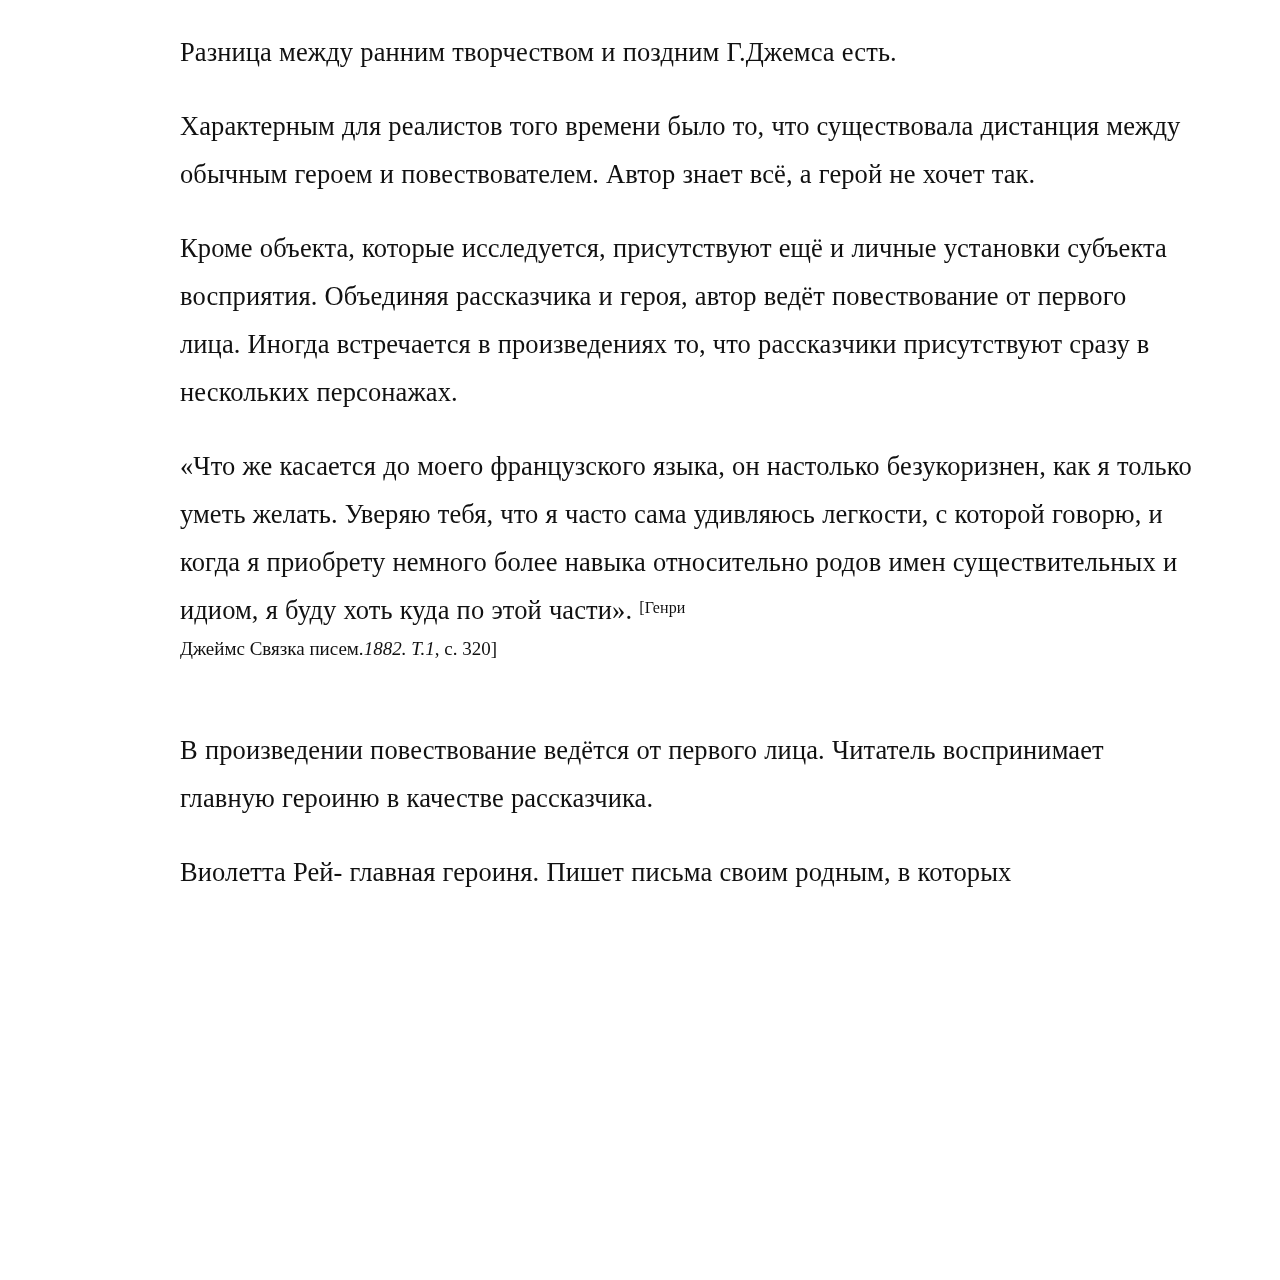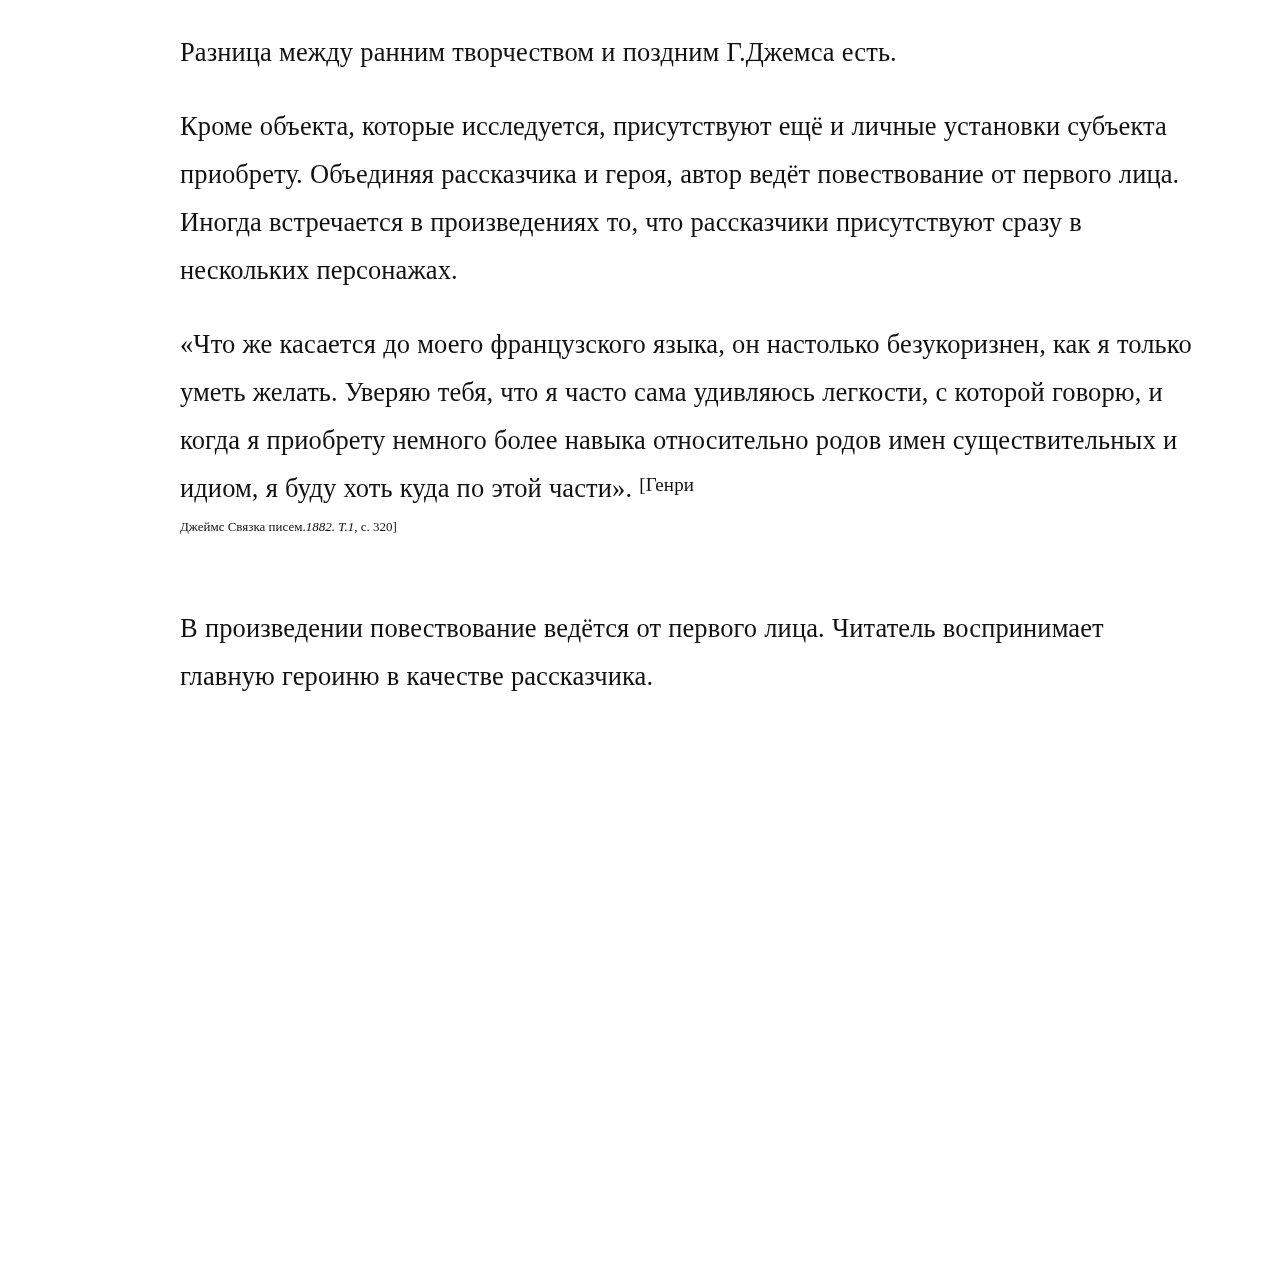--- a/index.html
+++ b/index.html
@@ -47,30 +47,30 @@
     margin-bottom: 0;
   }
 
   
   p.para.quote {
     margin-bottom: 0;
   }
 
   
   .ref-open {
-    font-size: 19px;
+    font-size: 16px;
     line-height: 1;
     vertical-align: 6px;
     white-space: nowrap;
   }
 
   
   p.citation {
     margin: 0 0 0 0;
-    font-size: 13px;
+    font-size: 19px;
     line-height: 30px;
     color: #111111;
   }
 
   p.citation .ital {
     font-style: italic;
   }
 
   
   .spacer {
@@ -78,28 +78,30 @@
   }
 </style>
 </head>
 <body>
 
 <div id="page">
   <div id="doc-body">
 
     <p class="para">Разница между ранним творчеством и поздним Г.Джемса есть.</p>
 
+    <p class="para">Характерным для реалистов того времени было то, что существовала дистанция между обычным героем и повествователем. Автор знает всё, а герой не хочет так.</p>
 
-    <p class="para">Кроме объекта, которые исследуется, присутствуют ещё и личные установки субъекта приобрету. Объединяя рассказчика и героя, автор ведёт повествование от первого лица. Иногда встречается в произведениях то, что рассказчики  присутствуют сразу в нескольких персонажах.</p>
+    <p class="para">Кроме объекта, которые исследуется, присутствуют ещё и личные установки субъекта восприятия. Объединяя рассказчика и героя, автор ведёт повествование от первого лица. Иногда встречается в произведениях то, что рассказчики  присутствуют сразу в нескольких персонажах.</p>
 
 
 
     <p class="para quote"><span>«Что же касается до моего французского языка, он настолько безукоризнен, как я только уметь желать. Уверяю тебя, что я часто сама удивляюсь легкости, с которой говорю, и когда я приобрету немного более навыка относительно родов имен существительных и идиом, я буду хоть куда по этой части». </span><span class="ref-open">[Генри</span></p>
 
     <p class="citation"><span>Джеймс Связка писем.</span><span class="ital">1882. Т.1</span><span>, с. 320]</span></p>
 
     <div class="spacer"></div>
 
     <p class="para">В произведении повествование ведётся от первого лица. Читатель воспринимает главную героиню в качестве рассказчика.</p>
 
+    <p class="para">Виолетта Рей- главная героиня. Пишет письма своим родным, в которых</p>
 
   </div>
 </div>
 
 </body></html>

